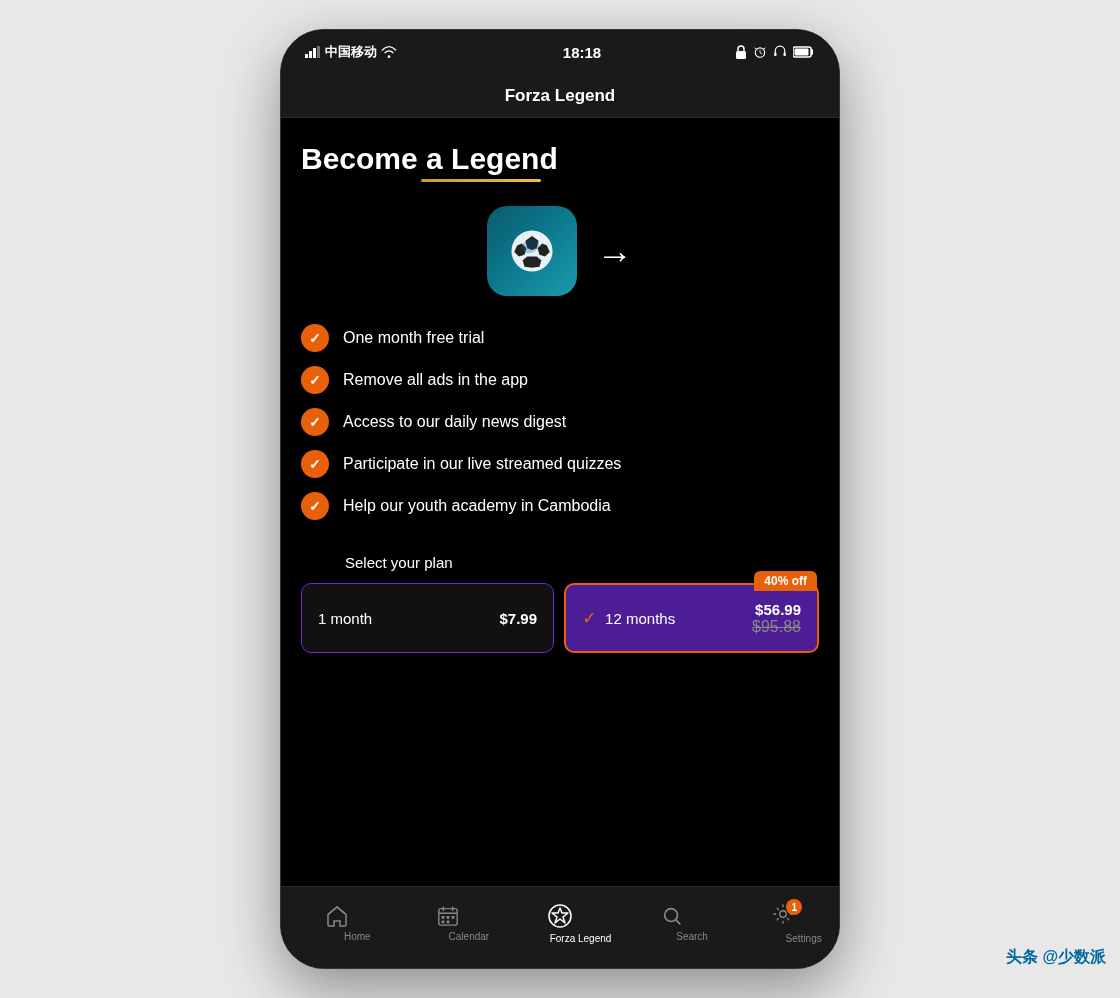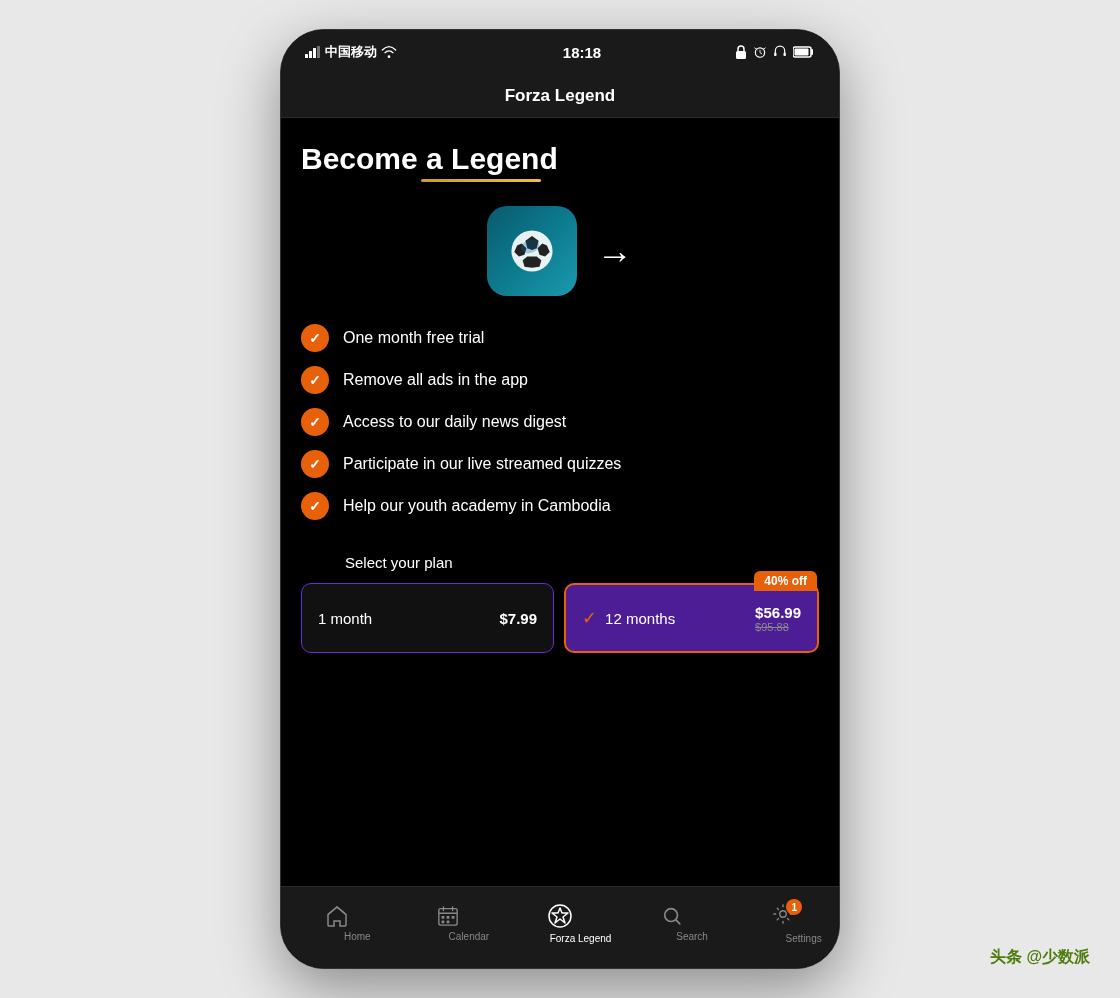--- a/index.html
+++ b/index.html
@@ -20,22 +20,22 @@
       background: #e8e8e8;
       display: flex;
       align-items: center;
       justify-content: center;
     }
 
     
     .watermark {
       position: absolute;
       bottom: 30px;
-      right: 30px;
-      color: #4d7c0f;
+      right: 14px;
+      color: #0369a1;
       font-size: 16px;
       font-weight: bold;
     }
 
     
     .phone-frame {
       width: 560px;
       height: 940px;
       background: #000;
       border-radius: 44px;
@@ -235,21 +235,21 @@
     .plan-card-selected {
       border: 2px solid #e8600a;
       background: #4c1d95;
       position: relative;
     }
     .plan-price {
       font-size: 15px;
       font-weight: 600;
     }
     .plan-price-old {
-      font-size: 11px;
+      font-size: 16px;
       color: #888;
       text-decoration: line-through;
       text-align: left;
     }
     .plan-price-group {
       text-align: right;
     }
     .discount-badge {
       position: absolute;
       top: -14px;

